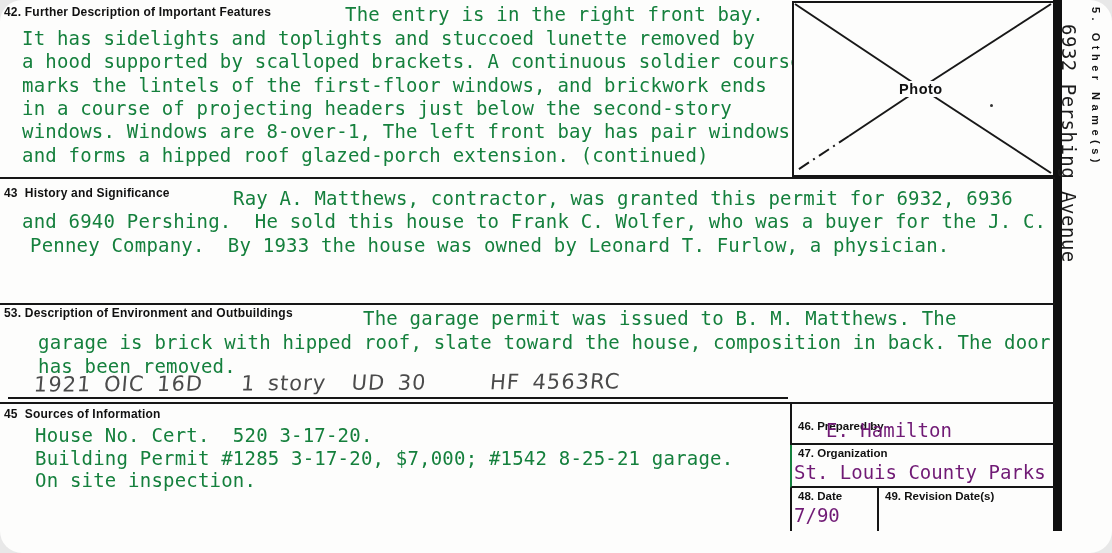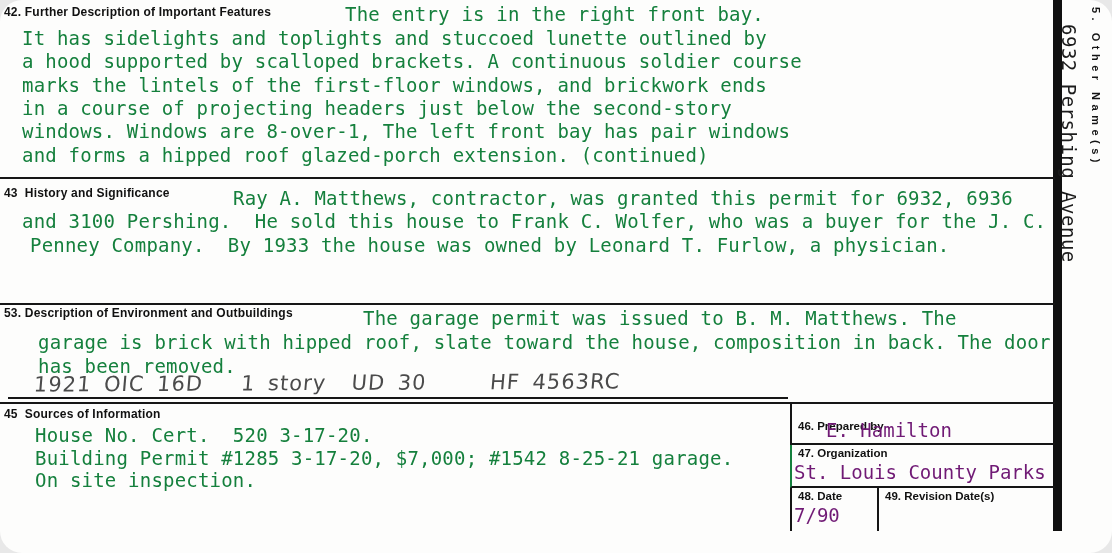--- a/index.html
+++ b/index.html
@@ -51,38 +51,49 @@
   .b49{left:877px;top:488px;width:176px;height:43px;border-left:2px solid #151515;}
   .speck{position:absolute;width:3px;height:3px;background:#333;border-radius:50%;}
 </style>
 </head>
 <body>
 
 <div class="page">
 
   <div class="sec-label" style="left:4px;top:5px">42. Further Description of Important Features</div>
   <div class="typed" style="left:345px;top:3px">The entry is in the right front bay.</div>
-  <div class="typed" style="left:22px;top:27px">It has sidelights and toplights and stuccoed lunette outlined by</div>
+  <div class="typed" style="left:22px;top:27px">It has sidelights and toplights and stuccoed lunette removed by</div>
   <div class="typed" style="left:22px;top:50px">a hood supported by scalloped brackets. A continuous soldier course</div>
   <div class="typed" style="left:22px;top:74px">marks the lintels of the first-floor windows, and brickwork ends</div>
   <div class="typed" style="left:22px;top:97px">in a course of projecting headers just below the second-story</div>
   <div class="typed" style="left:22px;top:120px">windows. Windows are 8-over-1, The left front bay has pair windows</div>
   <div class="typed" style="left:22px;top:144px">and forms a hipped roof glazed-porch extension. (continued)</div>
 
+  <div class="photo-box">
+    <svg width="259" height="172" viewBox="0 0 259 172">
+      <line x1="1" y1="1" x2="127" y2="85" stroke="#181818" stroke-width="2"></line>
+      <line x1="257" y1="1" x2="127" y2="85" stroke="#181818" stroke-width="2"></line>
+      <line x1="257" y1="170" x2="127" y2="85" stroke="#181818" stroke-width="2"></line>
+      <line x1="127" y1="85" x2="55" y2="133" stroke="#181818" stroke-width="2"></line>
+      <line x1="55" y1="133" x2="2" y2="168" stroke="#181818" stroke-width="2" stroke-dasharray="12 5 2 5"></line>
+    </svg>
+    <span class="photo-label">Photo</span>
+    <div class="speck" style="left:196px;top:101px"></div>
+  </div>
 
   <div class="vbar"></div>
 
   <div class="vtext v-address">6932 Pershing Avenue</div>
   <div class="vtext v-other">5. Other Name(s)</div>
 
   <div class="hr" style="left:0;top:177px;width:1055px"></div>
 
   <div class="sec-label" style="left:4px;top:186px">43  History and Significance</div>
   <div class="typed" style="left:233px;top:187px">Ray A. Matthews, contractor, was granted this permit for 6932, 6936</div>
-  <div class="typed" style="left:22px;top:210px">and 3100 Pershing.  He sold this house to Frank C. Wolfer, who was a buyer for the J. C.</div>
+  <div class="typed" style="left:22px;top:210px">and 6940 Pershing.  He sold this house to Frank C. Wolfer, who was a buyer for the J. C.</div>
   <div class="typed" style="left:30px;top:234px">Penney Company.  By 1933 the house was owned by Leonard T. Furlow, a physician.</div>
 
   <div class="hr" style="left:0;top:303px;width:1055px"></div>
 
   <div class="sec-label" style="left:4px;top:306px">53. Description of Environment and Outbuildings</div>
   <div class="typed" style="left:363px;top:307px">The garage permit was issued to B. M. Matthews. The</div>
   <div class="typed" style="left:38px;top:331px">garage is brick with hipped roof, slate toward the house, composition in back. The door</div>
   <div class="typed" style="left:38px;top:355px">has been removed.</div>
   <div class="hand">1921 OIC 16D   1 story  UD 30     HF 4563RC</div>
   <div class="hr" style="left:8px;top:397px;width:780px"></div>

